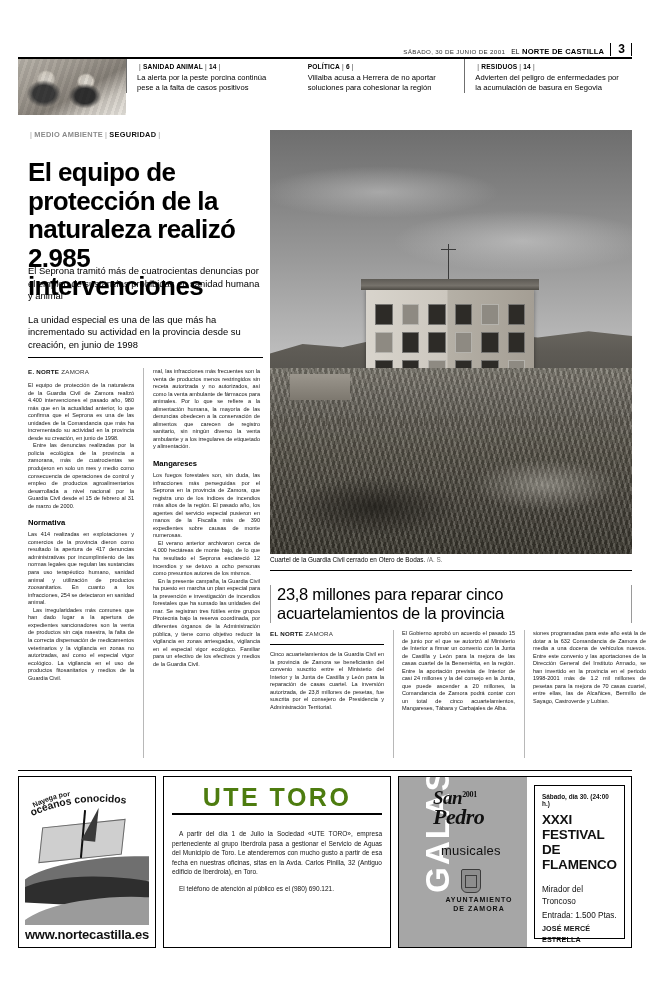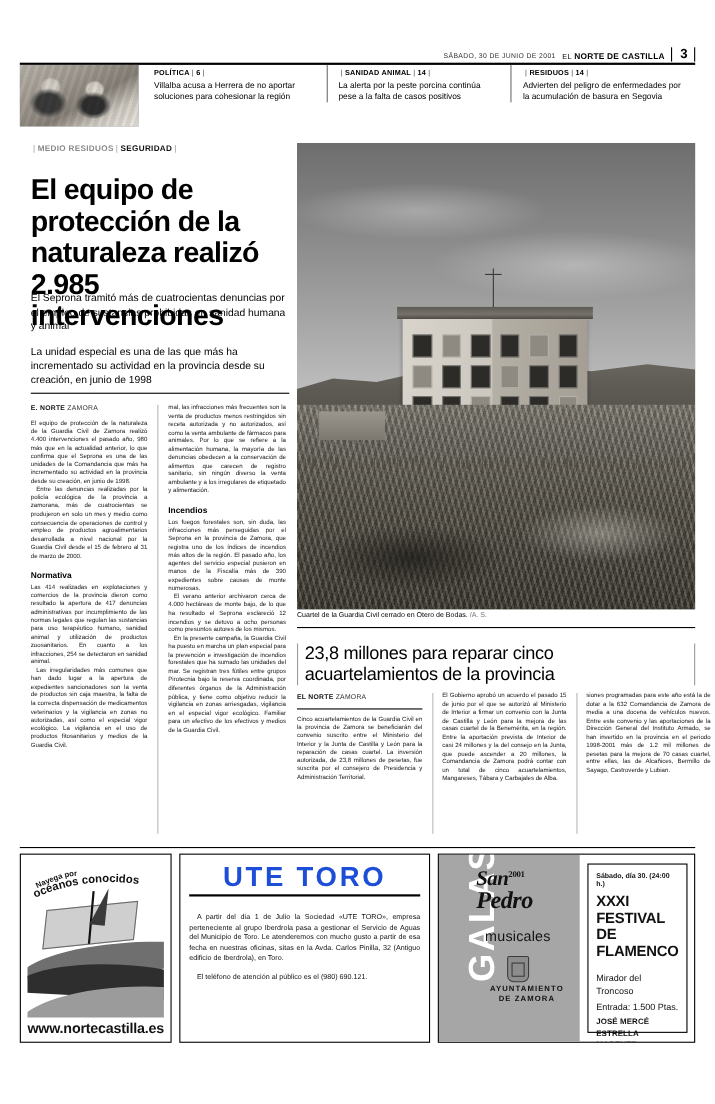--- a/index.html
+++ b/index.html
@@ -417,21 +417,21 @@
     background: #fff;
     padding: 7px 8px;
     box-sizing: border-box;
   }
   .ad2 .ute {
     font-size: 25px;
     font-weight: bold;
     letter-spacing: 2.5px;
     text-align: center;
     line-height: 27px;
-    color: #1d4ed8;
+    color: #4d7c0f;
   }
   .ad2 .rule2 { height: 2px; background: #000; margin: 2px 0 4px 0; }
   .ad2 .grupo-row {
     display: flex; align-items: center; justify-content: center; gap: 6px;
   }
   .ad2 .logo-mark {
     display: inline-flex; gap: 2px; align-items: flex-end;
   }
   .ad2 .logo-mark .m1 {
     width: 11px; height: 15px; background: #000;
@@ -546,42 +546,42 @@
     <span class="masthead-title"><span class="light">EL</span> <span>NORTE DE CASTILLA</span></span>
     <span class="page-number-box">3</span>
   </div>
   <div class="rule-top"></div>
 
   <div class="teaser-strip">
     <div class="teaser-photo">
       <div class="ph-bg"></div>
       <div class="ph-streak"></div>
     </div>
+    <div class="teaser-col">
+      <div class="teaser-kicker">
+        <span class="bar">|</span><span>SANIDAD ANIMAL</span><span class="bar">|</span><span>14</span><span class="bar">|</span>
+      </div>
+      <div class="teaser-text">La alerta por la peste porcina continúa pese a la falta de casos positivos</div>
+    </div>
     <div class="teaser-col first">
       <div class="teaser-kicker">
         <span>POLÍTICA</span><span class="bar">|</span><span>6</span><span class="bar">|</span>
       </div>
       <div class="teaser-text">Villalba acusa a Herrera de no aportar soluciones para cohesionar la región</div>
     </div>
     <div class="teaser-col">
       <div class="teaser-kicker">
-        <span class="bar">|</span><span>SANIDAD ANIMAL</span><span class="bar">|</span><span>14</span><span class="bar">|</span>
-      </div>
-      <div class="teaser-text">La alerta por la peste porcina continúa pese a la falta de casos positivos</div>
-    </div>
-    <div class="teaser-col">
-      <div class="teaser-kicker">
         <span class="bar">|</span><span>RESIDUOS</span><span class="bar">|</span><span>14</span><span class="bar">|</span>
       </div>
       <div class="teaser-text">Advierten del peligro de enfermedades por la acumulación de basura en Segovia</div>
     </div>
   </div>
 
   <div class="section-kicker">
-    <span class="bar">|</span><span class="muted">MEDIO RESIDUOS</span><span class="bar">|</span><span>SEGURIDAD</span><span class="bar">|</span>
+    <span class="bar">|</span><span class="muted">MEDIO AMBIENTE</span><span class="bar">|</span><span>SEGURIDAD</span><span class="bar">|</span>
   </div>
 
   <h1 class="headline">El equipo de protección de la naturaleza realizó 2.985 intervenciones</h1>
 
   <div class="deck">
     <div class="p1">El Seprona tramitó más de cuatrocientas denuncias por el empleo de sustancias prohibidas en sanidad humana y animal</div>
     <div class="p2">La unidad especial es una de las que más ha incrementado su actividad en la provincia desde su creación, en junio de 1998</div>
   </div>
   <div class="hr-thin-1"></div>
 
@@ -648,21 +648,21 @@
       <div class="subhead">Normativa</div>
       <div class="body-text">
         <p class="first">Las 414 realizadas en explotaciones y comercios de la provincia dieron como resultado la apertura de 417 denuncias administrativas por incumplimiento de las normas legales que regulan las sustancias para uso terapéutico humano, sanidad animal y utilización de productos zoosanitarios. En cuanto a los infracciones, 254 se detectaron en sanidad animal.</p>
         <p>Las irregularidades más comunes que han dado lugar a la apertura de expedientes sancionadores son la venta de productos sin caja maestra, la falta de la correcta dispensación de medicamentos veterinarios y la vigilancia en zonas no autorizadas, así como el especial vigor ecológico. La vigilancia en el uso de productos fitosanitarios y medios de la Guardia Civil.</p>
       </div>
     </div>
     <div class="art1-col second">
       <div class="body-text">
         <p class="first">mal, las infracciones más frecuentes son la venta de productos menos restringidos sin receta autorizada y no autorizados, así como la venta ambulante de fármacos para animales. Por lo que se refiere a la alimentación humana, la mayoría de las denuncias obedecen a la conservación de alimentos que carecen de registro sanitario, sin ningún diverso la venta ambulante y a los irregulares de etiquetado y alimentación.</p>
       </div>
-      <div class="subhead">Incendios</div>
+      <div class="subhead">Mangareses</div>
       <div class="body-text">
         <p class="first">Los fuegos forestales son, sin duda, las infracciones más perseguidas por el Seprona en la provincia de Zamora, que registra uno de los índices de incendios más altos de la región. El pasado año, los agentes del servicio especial pusieron en manos de la Fiscalía más de 390 expedientes sobre causas de monte numerosas.</p>
         <p>El verano anterior archivaron cerca de 4.000 hectáreas de monte bajo, de lo que ha resultado el Seprona esclareció 12 incendios y se detuvo a ocho personas como presuntos autores de los mismos.</p>
         <p>En la presente campaña, la Guardia Civil ha puesto en marcha un plan especial para la prevención e investigación de incendios forestales que ha sumado las unidades del mar. Se registran tres fútiles entre grupos Pirotecnia bajo la reserva coordinada, por diferentes órganos de la Administración pública, y tiene como objetivo reducir la vigilancia en zonas arriesgadas, vigilancia en el especial vigor ecológico. Familiar para un efectivo de los efectivos y medios de la Guardia Civil.</p>
       </div>
     </div>
   </div>
 
   <div class="art2">
     <div class="art2-rule"></div>

